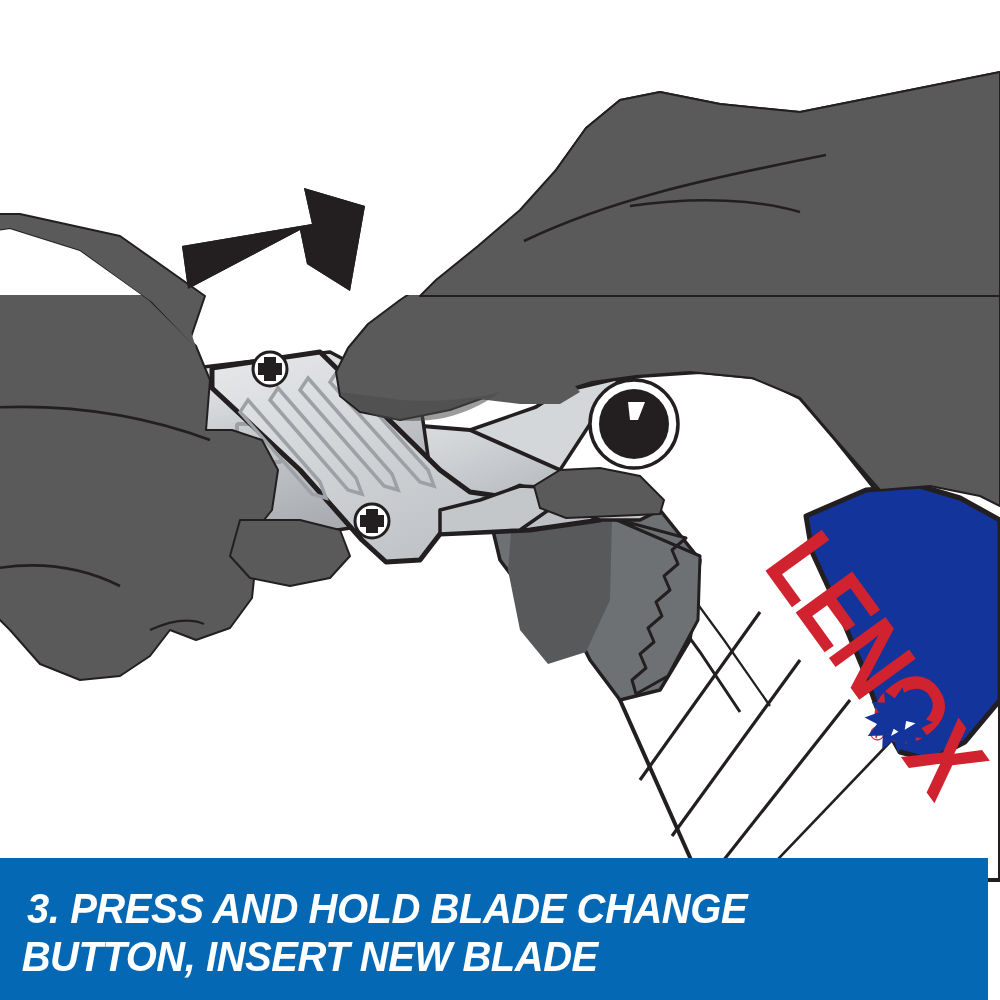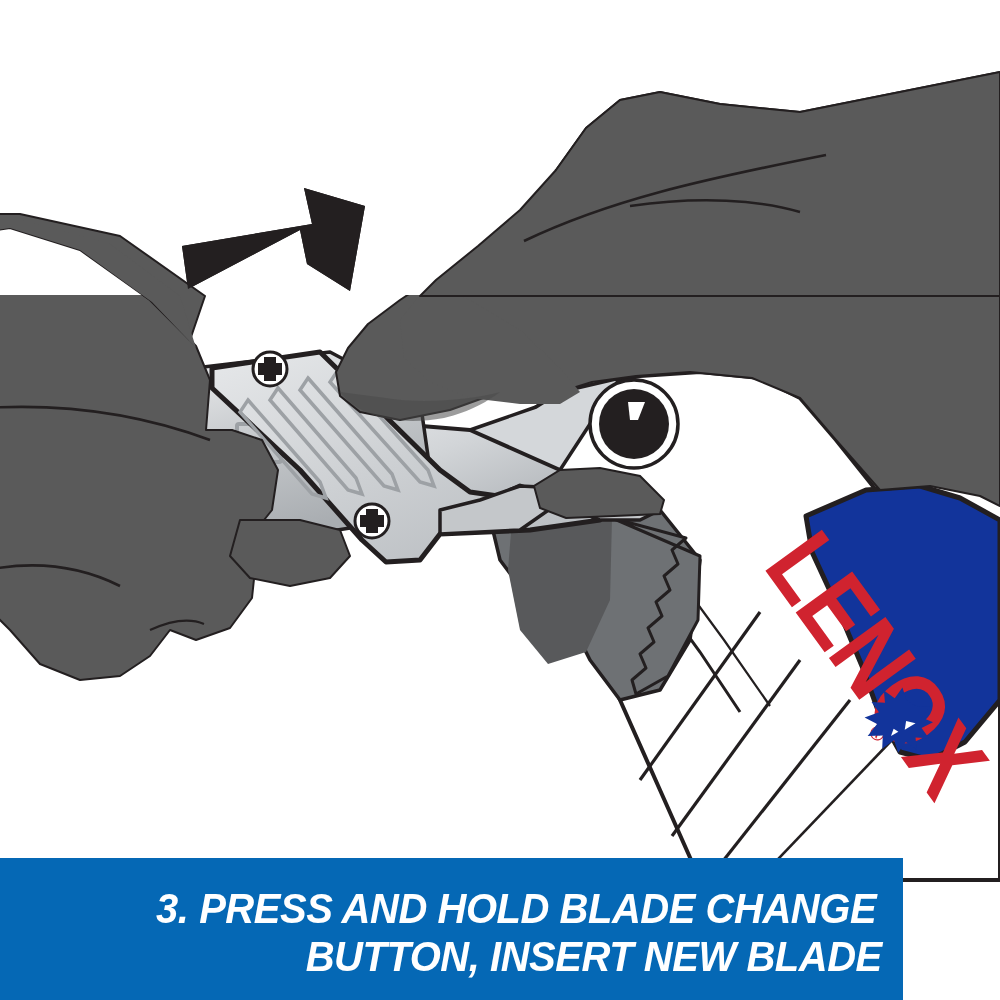--- a/index.html
+++ b/index.html
@@ -24,26 +24,26 @@
     left: 0;
     top: 0;
     width: 1000px;
     height: 1000px;
     display: block;
   }
   #caption-banner {
     position: absolute;
     left: 0;
     top: 858px;
-    width: 903px;
+    width: 988px;
     height: 142px;
     background: #0568b5;
     display: flex;
     flex-direction: column;
-    align-items: flex-end;
+    align-items: flex-start;
     justify-content: center;
     box-sizing: border-box;
     padding-top: 5px;
   }
   .caption-line {
     color: #ffffff;
     font-family: "Liberation Sans Narrow", "Liberation Sans", sans-serif;
     font-weight: bold;
     font-style: italic;
     font-size: 43px;

